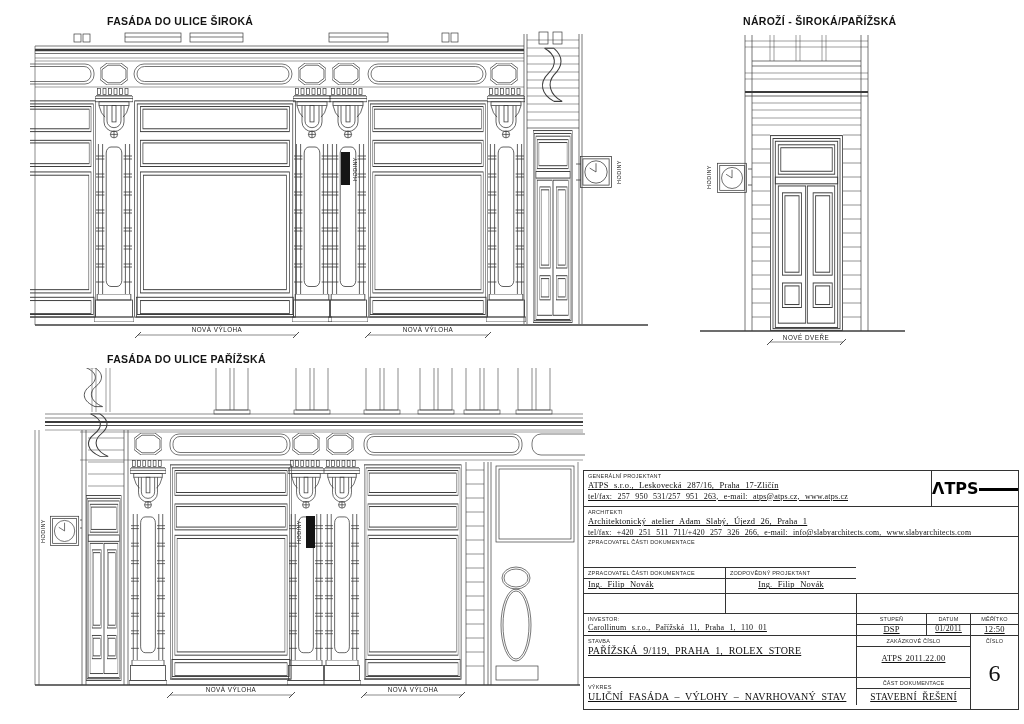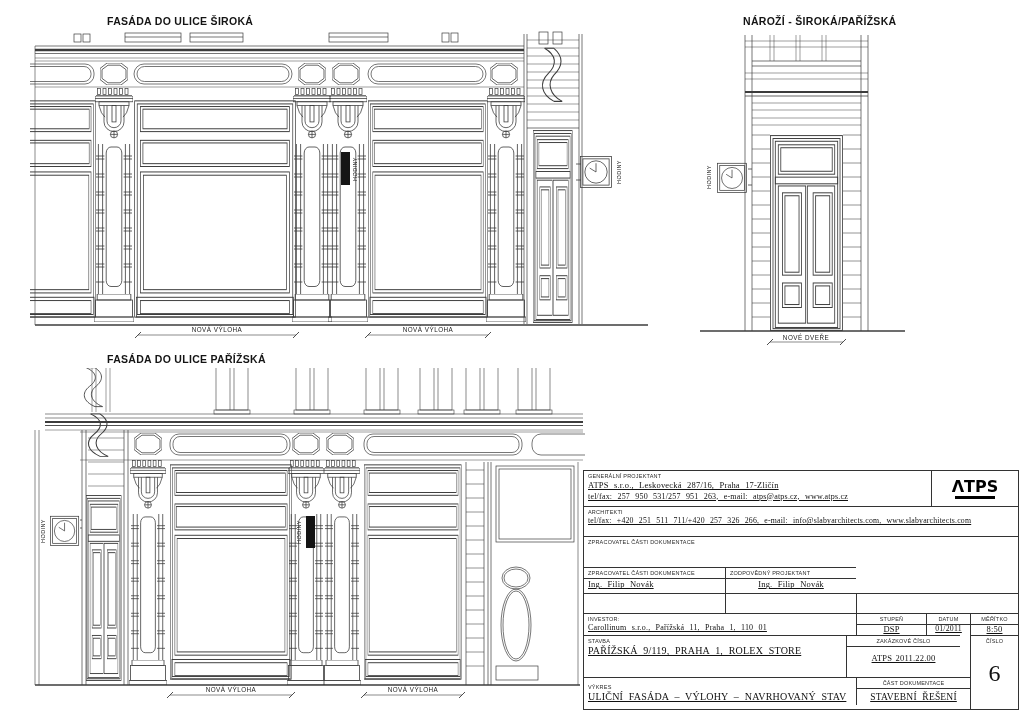--- a/index.html
+++ b/index.html
@@ -379,27 +379,28 @@
   </svg>
 </section>
 
 <div id="tb">
 
   <div class="cell" style="left:0;top:0;width:347px;height:35px">
     <div class="hdr">GENERÁLNÍ PROJEKTANT</div>
     <div class="val">ATPS s.r.o., Leskovecká 287/16, Praha 17-Zličín</div>
     <div class="val" style="font-size:8px">tel/fax: 257 950 531/257 951 263, e-mail: atps@atps.cz, www.atps.cz</div>
   </div>
-  <div class="cell bl" style="left:347px;top:0;width:87px;height:35px;display:flex;flex-direction:column;align-items:center;justify-content:center">
+  <div class="cell bl" style="left:347px;top:0;width:87px;height:35px;display:flex;flex-direction:row;align-items:center;justify-content:center">
     <span class="logo">ΛTPS</span>
     <div class="logo-bar"></div>
   </div>
 
   <div class="cell bt" style="left:0;top:35px;width:434px;height:30px">
     <div class="hdr">ARCHITEKTI</div>
+    <div class="val">Architektonický atelier Adam Slabý, Újezd 26, Praha 1</div>
     <div class="val" style="font-size:7.8px">tel/fax: +420 251 511 711/+420 257 326 266, e-mail: info@slabyarchitects.com, www.slabyarchitects.com</div>
   </div>
 
   <div class="cell bt" style="left:0;top:65px;width:434px;height:31px">
     <div class="hdr">ZPRACOVATEL ČÁSTI DOKUMENTACE</div>
   </div>
 
   <div class="cell bt" style="left:0;top:96px;width:141px;height:26px">
     <div class="hdr">ZPRACOVATEL ČÁSTI DOKUMENTACE</div>
     <div class="hline" style="top:10px"></div>
@@ -425,28 +426,28 @@
     <div class="val ctr" style="padding-top:2px">DSP</div>
   </div>
   <div class="cell bt bl" style="left:342px;top:142px;width:44px;height:22px">
     <div class="hdr ctr">DATUM</div>
     <div class="hline" style="top:10px"></div>
     <div class="val ctr" style="padding:2px 0 0 0;font-size:7.8px;word-spacing:0">01/2011</div>
   </div>
   <div class="cell bt bl" style="left:386px;top:142px;width:48px;height:22px">
     <div class="hdr ctr">MĚŘÍTKO</div>
     <div class="hline" style="top:10px"></div>
-    <div class="val ctr" style="padding-top:2px;word-spacing:0">8:50</div>
+    <div class="val ctr" style="padding-top:2px;word-spacing:0">12:50</div>
   </div>
 
   <div class="cell bt" style="left:0;top:164px;width:272px;height:42px">
     <div class="hdr">STAVBA</div>
     <div class="val big">PAŘÍŽSKÁ 9/119, PRAHA 1, ROLEX STORE</div>
   </div>
-  <div class="cell bt bl" style="left:262px;top:164px;width:114px;height:42px">
+  <div class="cell bt bl" style="left:272px;top:164px;width:114px;height:42px">
     <div class="hdr ctr">ZAKÁZKOVÉ ČÍSLO</div>
     <div class="hline" style="top:10px"></div>
     <div class="val ctr" style="padding-top:9px;word-spacing:1px">ATPS 2011.22.00</div>
   </div>
   <div class="cell bt bl" style="left:386px;top:164px;width:48px;height:75px">
     <div class="hdr ctr">ČÍSLO</div>
     <div class="cislo-big" style="padding-top:16px">6</div>
   </div>
 
   <div class="cell bt" style="left:0;top:206px;width:272px;height:33px">

